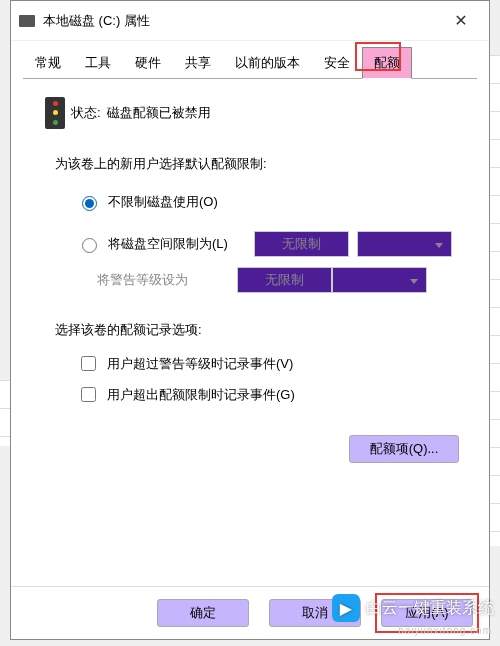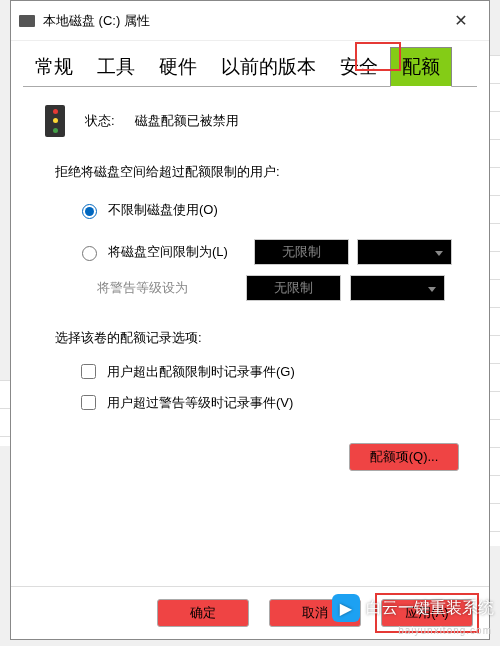--- a/index.html
+++ b/index.html
@@ -3,42 +3,42 @@
 <meta charset="utf-8">
 <style>
   * { box-sizing: border-box; }
   body { margin: 0; font-family: "Microsoft YaHei", "Segoe UI", sans-serif; font-size: 13px; background: #f0f0f0; width: 500px; height: 646px; position: relative; overflow: hidden; }
   .window { position: absolute; left: 10px; top: 0; width: 480px; height: 640px; background: #fff; border: 1px solid #888; display: flex; flex-direction: column; }
   .titlebar { height: 40px; display: flex; align-items: center; padding: 0 8px; border-bottom: 1px solid #eee; }
   .titlebar .drive-icon { width: 16px; height: 12px; background: #555; border-radius: 1px; margin-right: 8px; position: relative; }
   .titlebar .title { flex: 1; font-size: 13px; }
   .titlebar .close { width: 40px; text-align: center; font-size: 16px; color: #333; cursor: pointer; }
   .tabs { display: flex; padding: 6px 12px 0 12px; position: relative; }
-  .tab { padding: 6px 11px; font-size: 19px; cursor: pointer; border: 1px solid transparent; position: relative; }
-  .tab.active { border: 1px solid #888; border-bottom: 1px solid #fff; background: #84cc16; z-index: 2; }
+  .tab { padding: 6px 11px; font-size: 13px; cursor: pointer; border: 1px solid transparent; position: relative; }
+  .tab.active { border: 1px solid #888; border-bottom: 1px solid #fff; background: #f9a8d4; z-index: 2; }
   .tab-underline { position: absolute; left: 12px; right: 12px; bottom: 0; height: 1px; background: #aaa; z-index: 1; }
   .content { flex: 1; padding: 18px 26px; position: relative; }
-  .status-row { display: flex; align-items: center; gap: 20px; margin-bottom: 26px; margin-left: 8px; }
+  .status-row { display: flex; align-items: center; gap: 6px; margin-bottom: 26px; margin-left: 8px; }
   .traffic { width: 20px; height: 32px; position: relative; display: flex; flex-direction: column; justify-content: space-around; align-items: center; background: #333; border-radius: 2px; padding: 2px 0; }
   .traffic .light { width: 5px; height: 5px; border-radius: 50%; }
   .traffic .r { background:#e53935; } .traffic .y { background:#fdd835; } .traffic .g { background:#43a047; }
   .hl { border: 2px solid #e53935; position: absolute; pointer-events: none; z-index: 5; }
   .check-row { display: flex; align-items: center; gap: 8px; margin: 10px 0 10px 18px; }
   .check-row input[type=checkbox] { width: 15px; height: 15px; accent-color: #0067c0; }
   .section-label { margin: 18px 0 14px 18px; }
   .radio-row { display: flex; align-items: center; gap: 8px; margin: 20px 0 12px 40px; }
   .radio-row input[type=radio] { width: 15px; height: 15px; accent-color: #0067c0; }
-  .limit-row { display: flex; align-items: center; margin: 10px 0 10px 60px; gap: 9px; color: #888; }
+  .limit-row { display: flex; align-items: center; margin: 10px 0 10px 60px; gap: 0; color: #888; }
   .limit-label { width: 140px; }
-  .limit-input, .limit-combo { height: 26px; border: 1px solid #ccc; color: #888; display: flex; align-items: center; justify-content: center; background: #000000; }
+  .limit-input, .limit-combo { height: 26px; border: 1px solid #ccc; color: #888; display: flex; align-items: center; justify-content: center; background: #4c1d95; }
   .limit-input { width: 95px; }
   .limit-combo { width: 95px; position: relative; }
   .limit-combo::after { content: ""; position: absolute; right: 8px; top: 11px; border-left: 4px solid transparent; border-right: 4px solid transparent; border-top: 5px solid #888; }
   .quota-btn-row { display: flex; justify-content: flex-end; margin-top: 30px; padding-right: 4px; }
-  .btn { min-width: 92px; height: 28px; border: 1px solid #aaa; background: #ef4444; border-radius: 3px; display: inline-flex; align-items: center; justify-content: center; font-size: 13px; cursor: pointer; }
+  .btn { min-width: 92px; height: 28px; border: 1px solid #aaa; background: #c4b5fd; border-radius: 3px; display: inline-flex; align-items: center; justify-content: center; font-size: 13px; cursor: pointer; }
   .footer { display: flex; justify-content: flex-end; gap: 20px; padding: 12px 16px; border-top: 1px solid #ddd; }
   .bg-lines { position: absolute; right: 0; top: 55px; width: 10px; bottom: 100px; background: repeating-linear-gradient(#ddd, #ddd 1px, #fff 1px, #fff 28px); z-index: -1; }
   .bg-lines.left { left: 0; right: auto; top: 380px; bottom: 200px; width: 10px; }
   .watermark { position: absolute; right: 6px; bottom: 24px; display: flex; align-items: center; gap: 6px; color: #fff; font-size: 16px; z-index: 20; text-shadow: 0 0 3px rgba(0,0,0,.5); }
   .wm-badge { width: 28px; height: 28px; background: #1da1f2; border-radius: 6px; display: flex; align-items: center; justify-content: center; color: #fff; font-size: 16px; }
   .wm-sub { position: absolute; right: 8px; bottom: 10px; font-size: 10px; color: #ccc; z-index: 20; letter-spacing: 1px; }
 </style>
 </head>
 <body>
 
@@ -50,20 +50,21 @@
   <div class="titlebar">
     <span class="drive-icon"></span>
     <span class="title">本地磁盘 (C:) 属性</span>
     <span class="close">✕</span>
   </div>
 
   <div class="tabs">
     <div class="tab">常规</div>
     <div class="tab">工具</div>
     <div class="tab">硬件</div>
+    <div class="tab">共享</div>
     <div class="tab">以前的版本</div>
     <div class="tab">安全</div>
     <div class="tab active">配额</div>
     <div class="tab-underline"></div>
     <div class="hl" style="left:344px; top:1px; width:46px; height:29px;"></div>
   </div>
 
   <div class="content">
 
     <div class="status-row">
@@ -71,21 +72,21 @@
         <span class="light r"></span>
           <span class="light y"></span>
           <span class="light g"></span>
       </div>
       <span>状态:</span>
       <span>磁盘配额已被禁用</span>
     </div>
 
 
 
-    <div class="section-label">拒绝将磁盘空间给超过配额限制的用户:</div>
+    <div class="section-label">为该卷上的新用户选择默认配额限制:</div>
 
     <div class="radio-row">
       <input type="radio" name="lim" checked="" style="">
       <span>不限制磁盘使用(O)</span>
     </div>
 
     <div class="radio-row" style="margin-bottom:4px;">
       <input type="radio" name="lim" style="">
       <span>将磁盘空间限制为(L)</span>
       <span class="limit-input" style="margin-left:18px;">无限制</span>
@@ -95,26 +96,26 @@
     <div class="limit-row">
       <span class="limit-label">将警告等级设为</span>
       <span class="limit-input">无限制</span>
       <span class="limit-combo"></span>
     </div>
 
     <div class="section-label" style="margin-top:28px;">选择该卷的配额记录选项:</div>
 
     <div class="check-row" style="margin-left:40px;">
       <input type="checkbox" style="">
-      <span>用户超出配额限制时记录事件(G)</span>
+      <span>用户超过警告等级时记录事件(V)</span>
     </div>
 
     <div class="check-row" style="margin-left:40px;">
       <input type="checkbox" style="">
-      <span>用户超过警告等级时记录事件(V)</span>
+      <span>用户超出配额限制时记录事件(G)</span>
     </div>
 
     <div class="quota-btn-row">
       <div class="btn" style="min-width:110px;">配额项(Q)...</div>
     </div>
 
   </div>
 
   <div class="footer">
     <div class="btn">确定</div>

